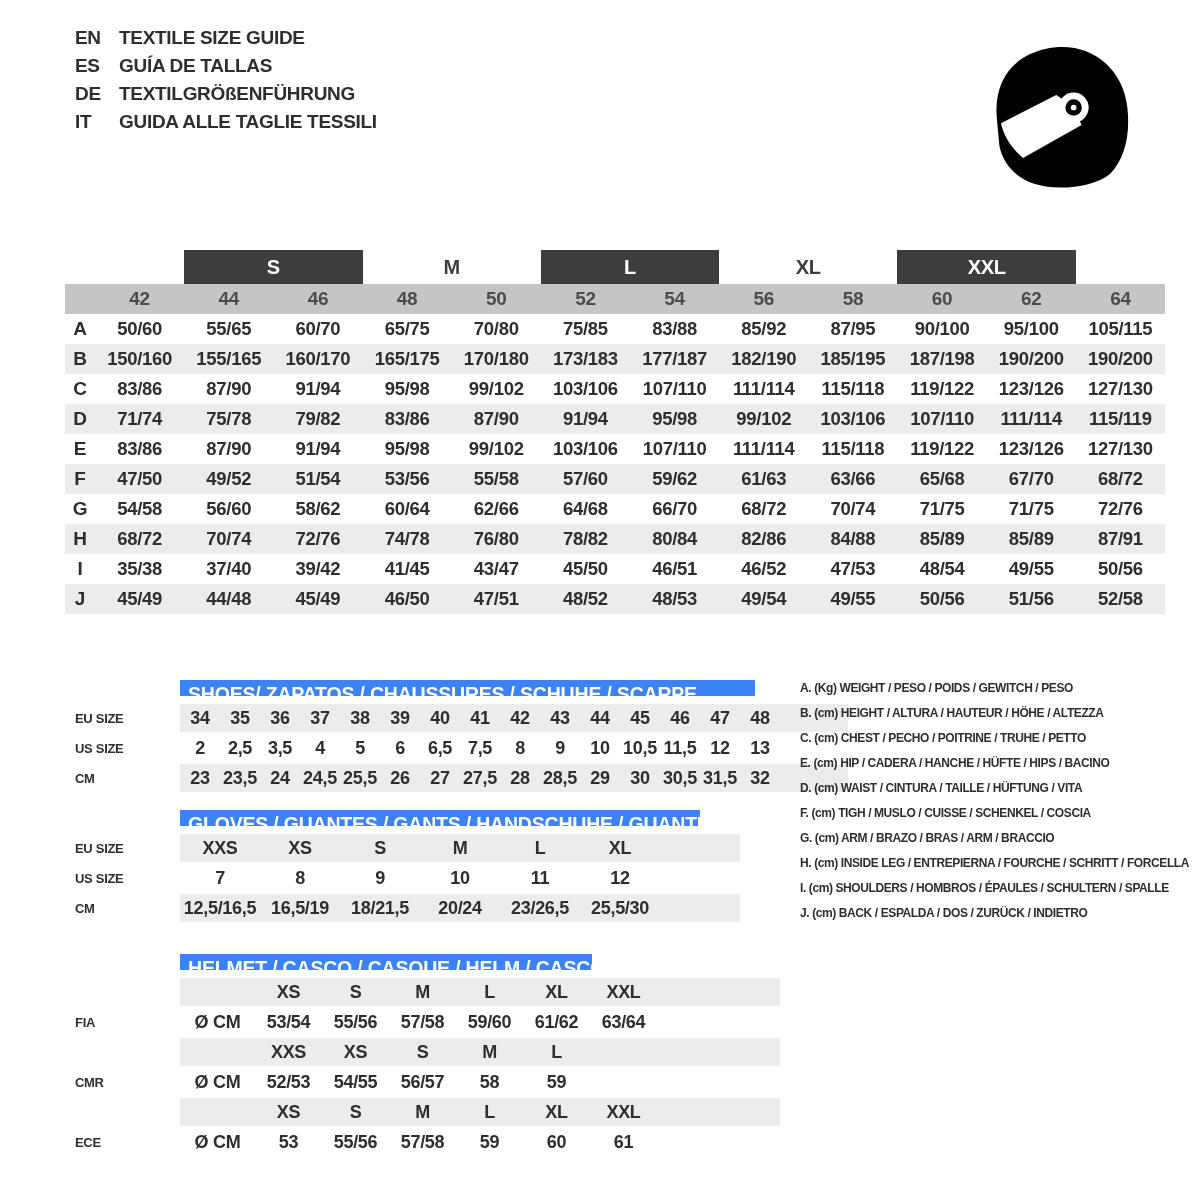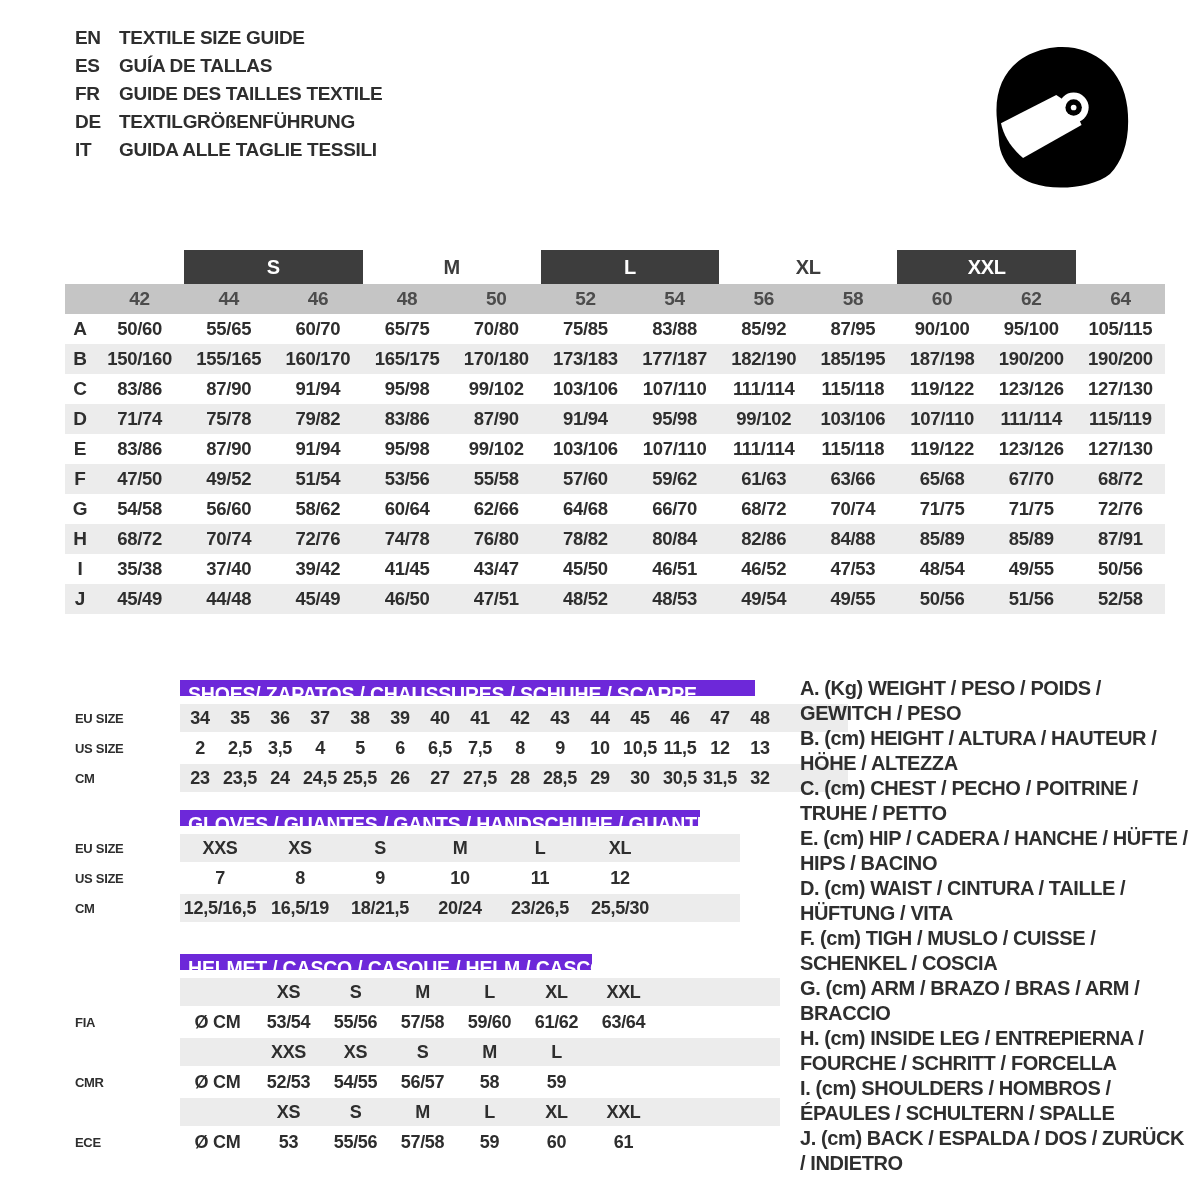--- a/index.html
+++ b/index.html
@@ -27,55 +27,51 @@
   .st-numbers .cell { text-align:center; }
   .st-row { height:30px; font-size:18.5px; }
   .st-row.stripe { background:#ececec; }
   .st-row .rowlab { text-align:center; font-size:19px; }
   .st-row .cell { text-align:center; }
 
   
   .section { position:absolute; left:75px; }
   .sec-row { display:flex; align-items:center; height:28px; margin-bottom:2px; }
   .sec-label { width:105px; font-size:13px; }
-  .bar { background:#6d28d9; color:#fff; font-size:19.5px; line-height:28px; height:16px;
+  .bar { background:#3b82f6; color:#fff; font-size:19.5px; line-height:28px; height:16px;
          padding-left:8px; letter-spacing:-0.2px; white-space:nowrap; }
   .strip { height:28px; display:grid; align-items:center; font-size:18px; }
   .strip.gray { background:#ececec; }
   .strip .cell { text-align:center; white-space:nowrap; }
 
   .shoes-strip  { width:668px; grid-template-columns:repeat(15, 40px); }
   .shoes-bar    { width:575px; }
   .gloves-strip { width:560px; grid-template-columns:repeat(6, 80px) 1fr; }
   .gloves-bar   { width:520px; }
   .helm-strip   { width:600px; grid-template-columns:75px repeat(6, 67px) 1fr; }
   .helm-bar     { width:412px; }
   .unit-cell { text-align:center; }
 
   
   .legend { position:absolute; left:800px; top:676px; width:392px; }
-  .legend-item { font-size:20px; line-height:25px; letter-spacing:-0.4px; }
+  .legend-item { font-size:12px; line-height:25px; letter-spacing:-0.4px; }
 </style>
 </head>
 <body>
 
 <div class="canvas">
 
   <div class="langs" id="langs">
       <div class="lang-row">
         <div class="lang-code">EN</div>
         <div class="lang-label">TEXTILE SIZE GUIDE</div>
       </div>
       <div class="lang-row">
         <div class="lang-code">ES</div>
         <div class="lang-label">GUÍA DE TALLAS</div>
-      </div>
-      <div class="lang-row">
-        <div class="lang-code">FR</div>
-        <div class="lang-label">GUIDE DES TAILLES TEXTILE</div>
       </div>
       <div class="lang-row">
         <div class="lang-code">DE</div>
         <div class="lang-label">TEXTILGRÖßENFÜHRUNG</div>
       </div>
       <div class="lang-row">
         <div class="lang-code">IT</div>
         <div class="lang-label">GUIDA ALLE TAGLIE TESSILI</div>
       </div>
     </div>

